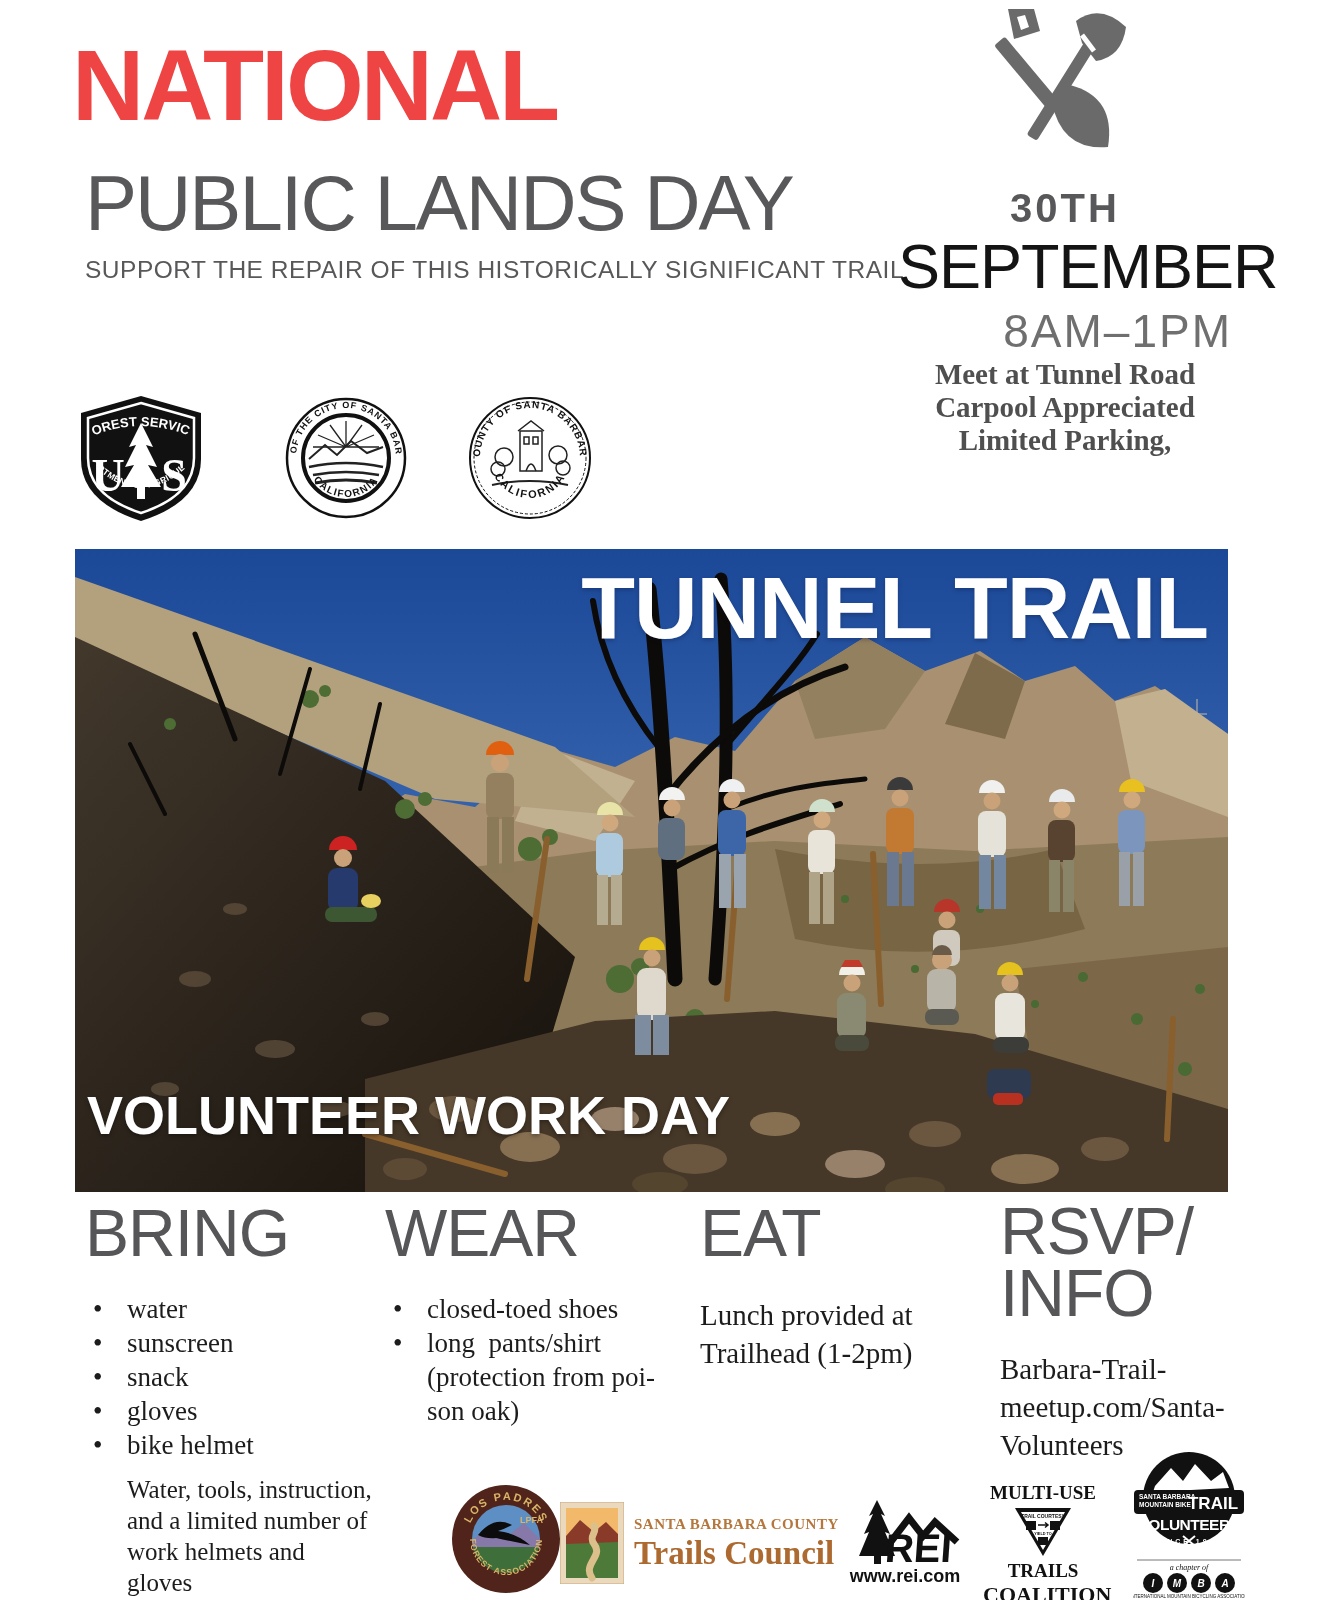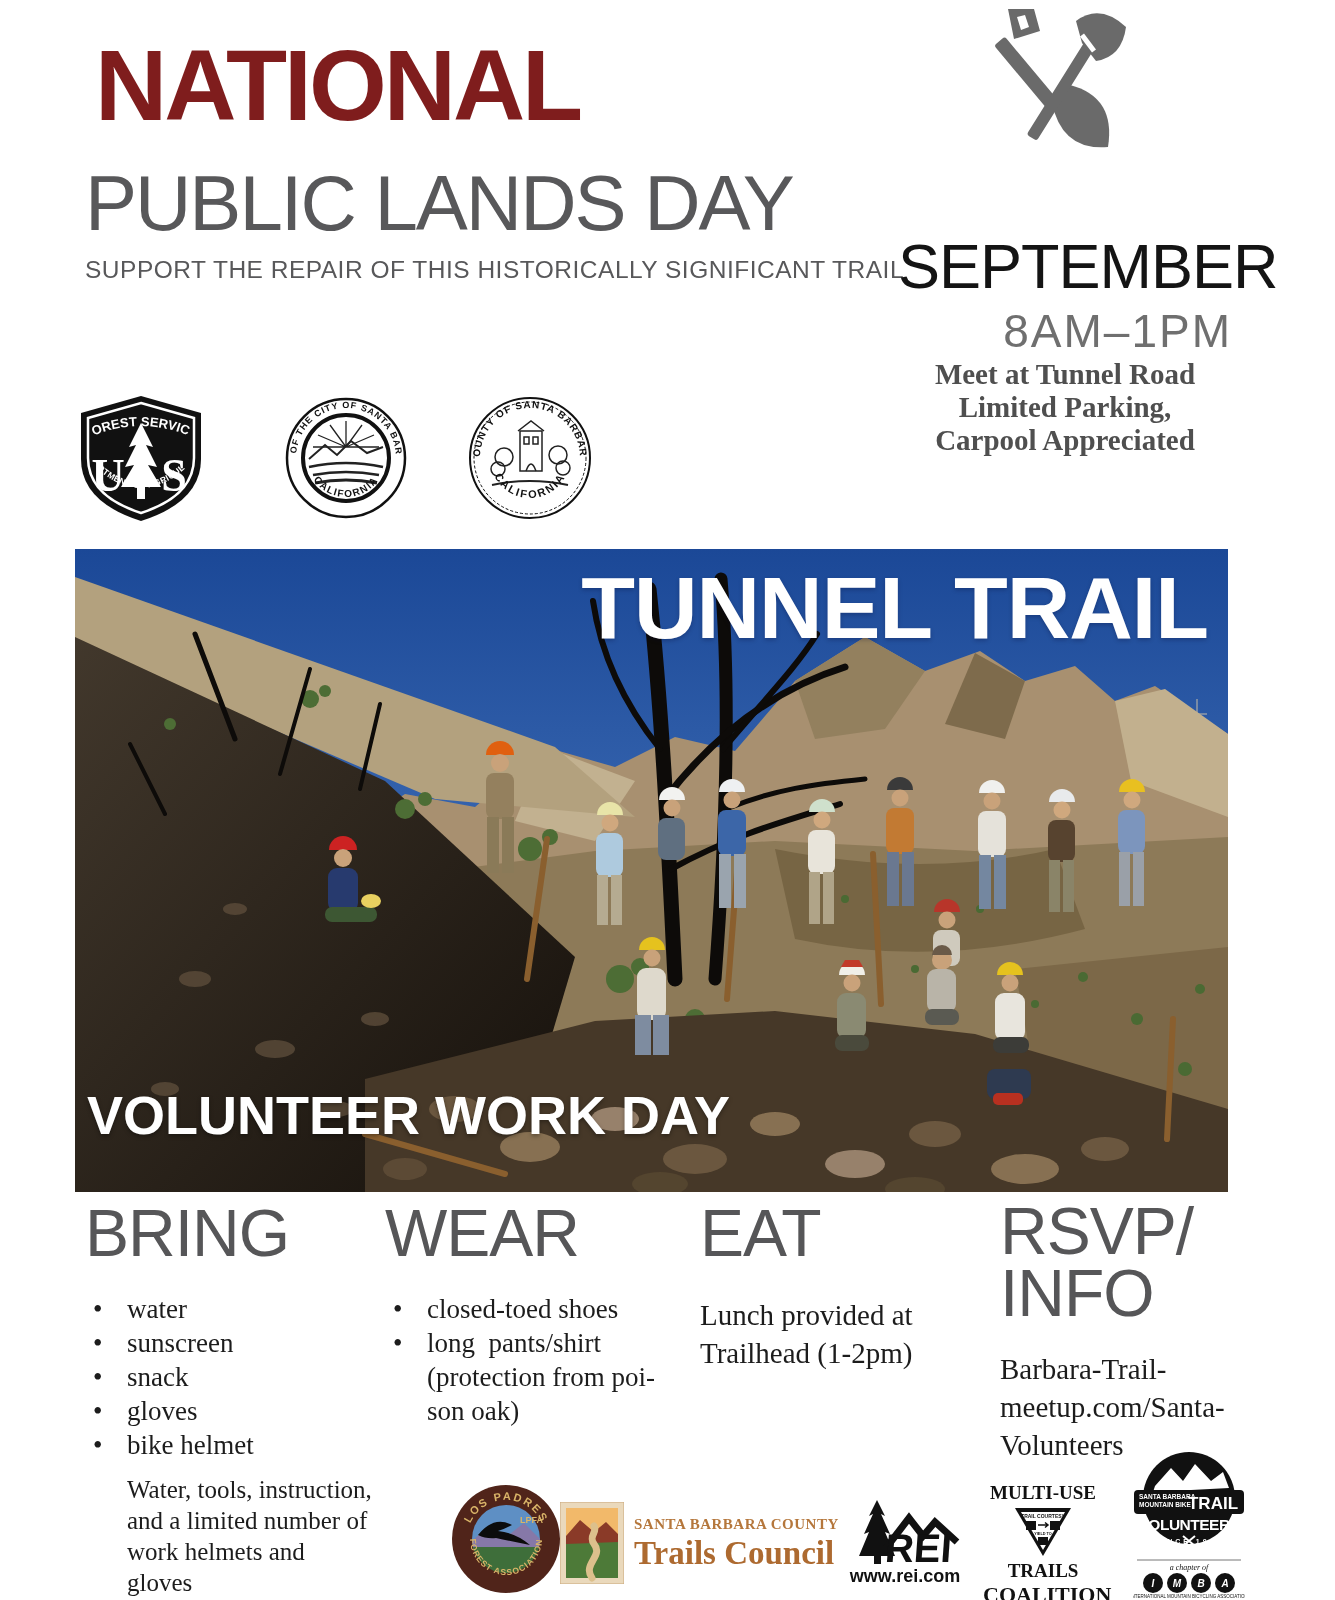--- a/index.html
+++ b/index.html
@@ -1,21 +1,21 @@
 <!DOCTYPE html>
 <html><head>
 <meta charset="utf-8">
 <style>
   html,body{margin:0;padding:0;background:#ffffff;}
   .poster{position:relative;width:1335px;height:1600px;background:#fff;overflow:hidden;
           font-family:"Liberation Sans",sans-serif;}
   .abs{position:absolute;}
 
   
-  .title1{left:95px;top:30px;font-size:100px;font-weight:bold;color:#7f1d1d;letter-spacing:-3px;line-height:110px;}
+  .title1{left:72px;top:30px;font-size:100px;font-weight:bold;color:#ef4444;letter-spacing:-3px;line-height:110px;}
   .title2{left:85px;top:158px;font-size:78px;font-weight:normal;color:#58585a;letter-spacing:-2px;line-height:90px;}
   .subtitle{left:85px;top:256px;font-size:24.5px;color:#58585a;letter-spacing:.5px;}
 
   
   .tool-icon{left:978px;top:5px;width:160px;height:150px;}
   .ev{left:898px;width:334px;text-align:center;}
   .ev-day{top:186px;font-size:40px;font-weight:bold;color:#58585a;letter-spacing:3px;}
   .ev-month{top:230px;font-size:63px;color:#141414;letter-spacing:-1px;}
   .ev-time{top:304px;font-size:46px;color:#6f6f6f;letter-spacing:2px;text-align:right;}
   .ev-meet{top:358px;font-family:"Liberation Serif",serif;font-weight:bold;font-size:29px;color:#4f4f4f;line-height:33px;}
@@ -82,26 +82,27 @@
 
         <path d="M92,80 Q138,92 130,142 Q84,146 74,98 Q80,86 92,80 Z"></path>
 
         <rect x="80" y="20" width="12" height="122" transform="rotate(32 86 81)" rx="3"></rect>
 
         <path d="M98,16 Q122,-2 148,22 Q144,52 118,56 L104,38 Z"></path>
         <path d="M104,30 L116,46" stroke="#ffffff" stroke-width="5"></path>
       </g>
     </svg>
   </div>
+  <div class="abs ev ev-day">30TH</div>
   <div class="abs ev ev-month">SEPTEMBER</div>
   <div class="abs ev ev-time">8AM–1PM</div>
   <div class="abs ev ev-meet">
     <div>Meet at Tunnel Road</div>
+    <div>Carpool Appreciated</div>
     <div>Limited Parking,</div>
-    <div>Carpool Appreciated</div>
   </div>
 
   <div class="abs seal-fs">
     <svg width="132" height="130" viewBox="0 0 132 130">
       <path d="M66,3 L126,20 L126,66 Q126,109 66,128 Q6,109 6,66 L6,20 Z" fill="#111"></path>
       <path d="M66,10 L119,25 L119,65 Q119,103 66,120 Q13,103 13,65 L13,25 Z" fill="none" stroke="#fff" stroke-width="2.5"></path>
       <defs>
         <path id="fsTop" d="M20,42 Q66,24 112,42"></path>
         <path id="fsBot" d="M20,74 Q66,116 112,74"></path>
       </defs>

